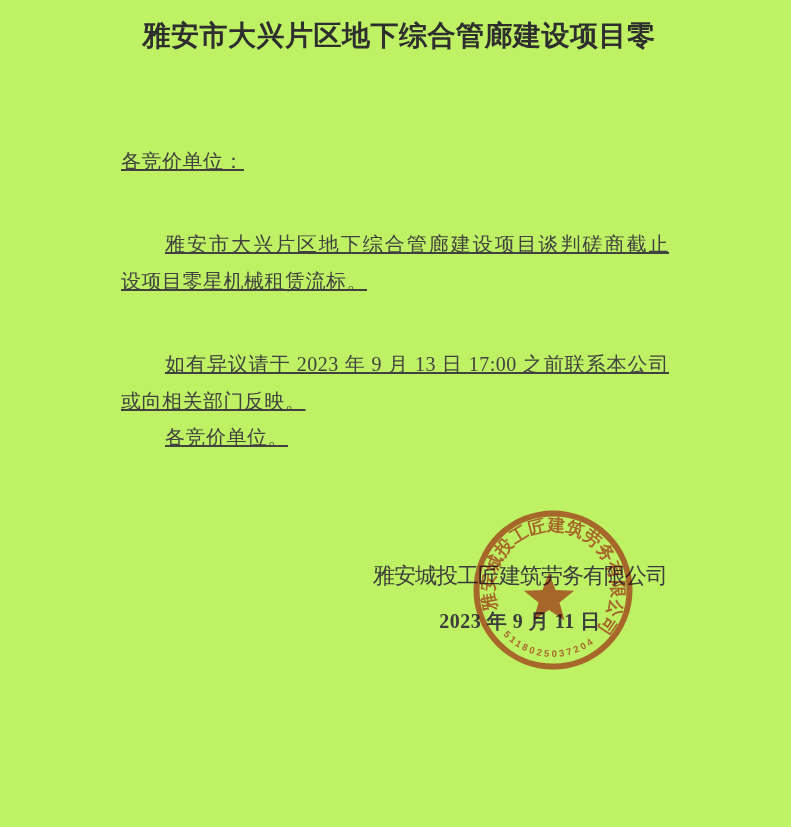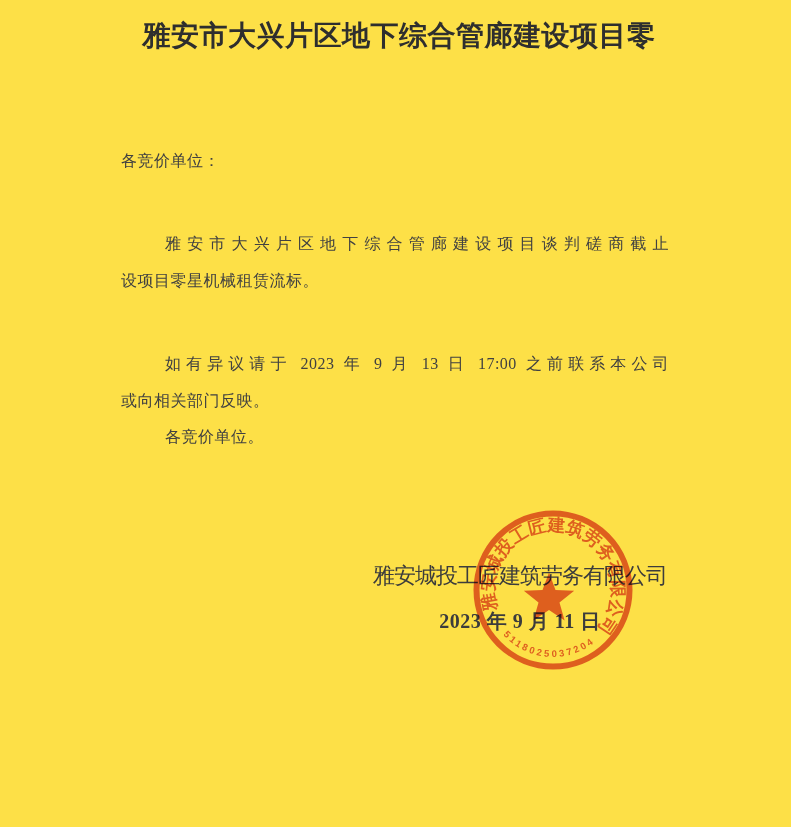--- a/index.html
+++ b/index.html
@@ -1,21 +1,21 @@
 <!DOCTYPE html>
 <html><head>
 <meta charset="utf-8">
 <style>
   * { margin: 0; padding: 0; box-sizing: border-box; }
   html, body { background: #ffffff; }
   .page {
     position: relative;
     width: 791px;
     height: 827px;
-    background: #fde047;
+    background: #bef264;
     overflow: hidden;
     font-family: "Liberation Serif", "DejaVu Serif", serif;
     color: #404040;
   }
   .title {
     position: absolute;
     top: 14px;
     left: 99px;
     width: 600px;
     text-align: center;
@@ -24,22 +24,23 @@
     line-height: 43px;
     color: #2e2e2e;
     letter-spacing: 0.5px;
     white-space: nowrap;
   }
   .body-block {
     position: absolute;
     top: 143px;
     left: 121px;
     width: 548px;
-    font-size: 16px;
+    font-size: 20px;
     color: #414141;
+    text-decoration: underline;
   }
   .bline {
     height: 36.4px;
     line-height: 36.4px;
     letter-spacing: 0.5px;
   }
   .ind { text-indent: 44px; }
   .fill {
     text-align: justify;
     text-align-last: justify;

